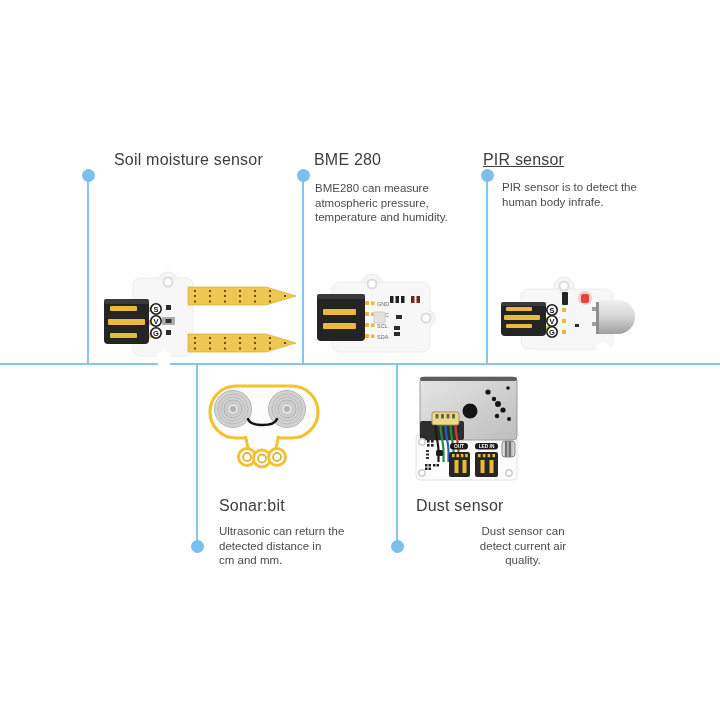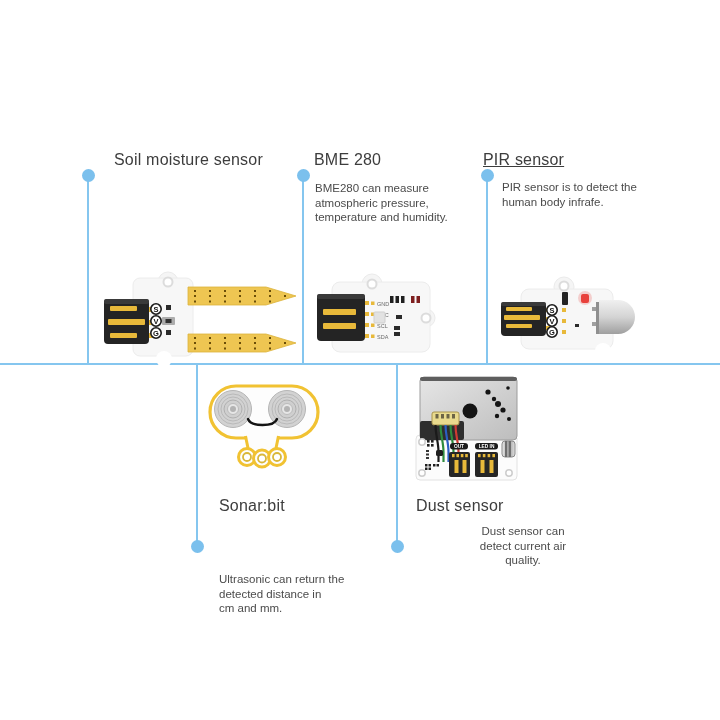--- a/index.html
+++ b/index.html
@@ -35,21 +35,21 @@
   <div class="sec-title" style="left:314px;top:151px;text-align:center;">BME 280</div>
   <div class="sec-desc" style="left:315px;top:181px;">BME280 can measure
 atmospheric pressure,
 temperature and humidity.</div>
 
   <div class="sec-title" style="left:483px;top:151px;text-decoration:underline;">PIR sensor</div>
   <div class="sec-desc" style="left:502px;top:180px;">PIR sensor is to detect the
 human body infrafe.</div>
 
   <div class="sec-title" style="left:219px;top:497px;">Sonar:bit</div>
-  <div class="sec-desc" style="left:219px;top:524px;margin-top:48px;">Ultrasonic can return the
+  <div class="sec-desc" style="left:219px;top:524px;">Ultrasonic can return the
 detected distance in
 cm and mm.</div>
 
   <div class="sec-title" style="left:416px;top:497px;text-align:center;">Dust sensor</div>
   <div class="sec-desc" style="left:433px;top:524px;text-align:center;">Dust sensor can
 detect current air
 quality.</div>
 
   <svg style="left:100px;top:270px;" width="200" height="90" viewBox="0 0 200 90">
     <circle cx="68" cy="12" r="10" fill="#f5f5f5" stroke="#ebebeb"></circle>

